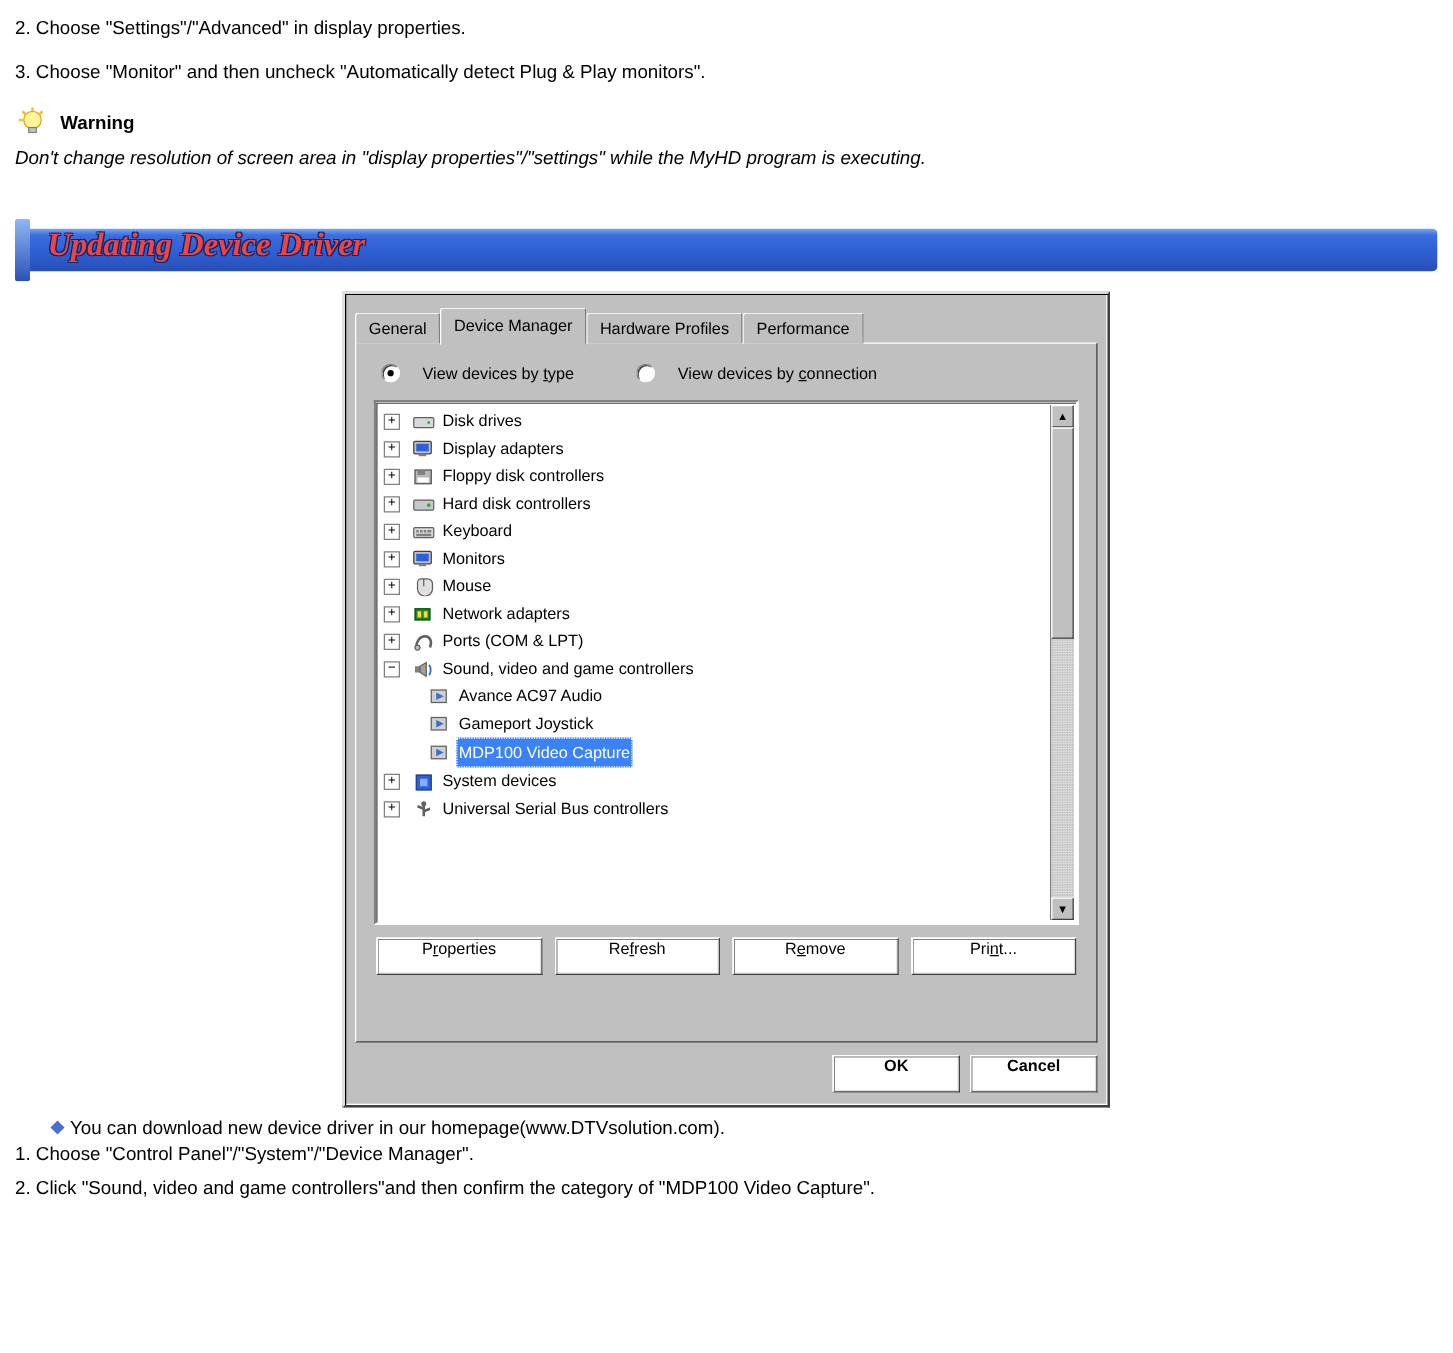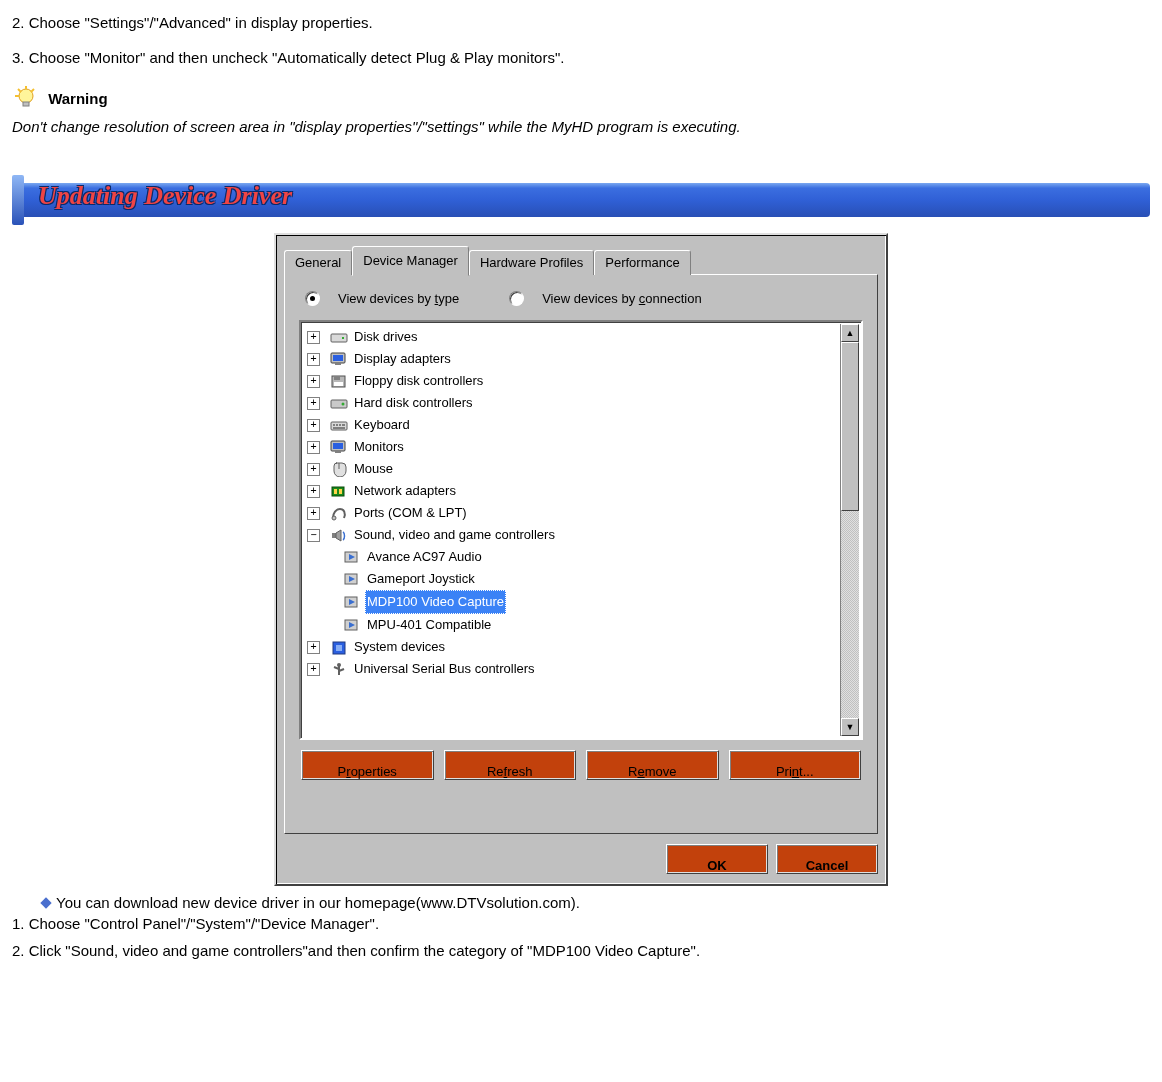--- a/index.html
+++ b/index.html
@@ -115,24 +115,24 @@
     display:inline-flex; align-items:center; justify-content:center;
     font-family: monospace; font-size:10px; line-height:1; color:#000; margin-right:6px;
     flex-shrink:0;
   }
   .ticon { width:18px; height:16px; display:inline-block; flex-shrink:0; }
   .tlabel { padding: 0 2px; }
   .tlabel.selected { background:#3b82f6; color:#fff; border:1px dotted #fff; padding:0 1px; }
 
   .btn-row { display:flex; gap:10px; margin-top:10px; padding: 0 2px; }
   .win-btn {
-    flex:1; height:28px; background:#c2410c;
+    flex:1; height:28px; background:#ffffff;
     border:1px solid; border-color:#fff #404040 #404040 #fff;
     box-shadow: 1px 1px 0 #808080 inset, -1px -1px 0 #dfdfdf inset;
-    font-size:13px; display:flex; align-items:flex-end; justify-content:center;
+    font-size:13px; display:flex; align-items:flex-start; justify-content:center;
   }
 
   .dlg-footer { display:flex; justify-content:flex-end; gap:8px; padding:10px 8px 10px 0; }
   .dlg-footer .win-btn { flex:0 0 100px;font-weight:bold; }
 
   .note-row { margin: 8px 0 4px 30px; }
   .diamond { display:inline-block; width:8px; height:8px; background:#4a6fce; transform: rotate(45deg); margin-right:6px; position:relative; top:-1px; }
 </style>
 </head>
 <body>
@@ -357,28 +357,20 @@
                     </div>
                   </li>
                 <li>
                     <div class="node">
                       <span class="ticon"><svg viewBox="0 0 18 16">
                           <use href="#ic-mm"></use>
                         </svg></span>
                       <span class="tlabel selected">MDP100 Video Capture</span>
                     </div>
                   </li>
-                <li>
-                    <div class="node">
-                      <span class="ticon"><svg viewBox="0 0 18 16">
-                          <use href="#ic-mm"></use>
-                        </svg></span>
-                      <span class="tlabel">MPU-401 Compatible</span>
-                    </div>
-                  </li>
               </ul>
             </li>
             <li>
                 <div class="node">
                   <span class="expander">+</span>
                   <span class="ticon"><svg viewBox="0 0 18 16">
                       <use href="#ic-chip"></use>
                     </svg></span>
                   <span class="tlabel">System devices</span>
                 </div>

